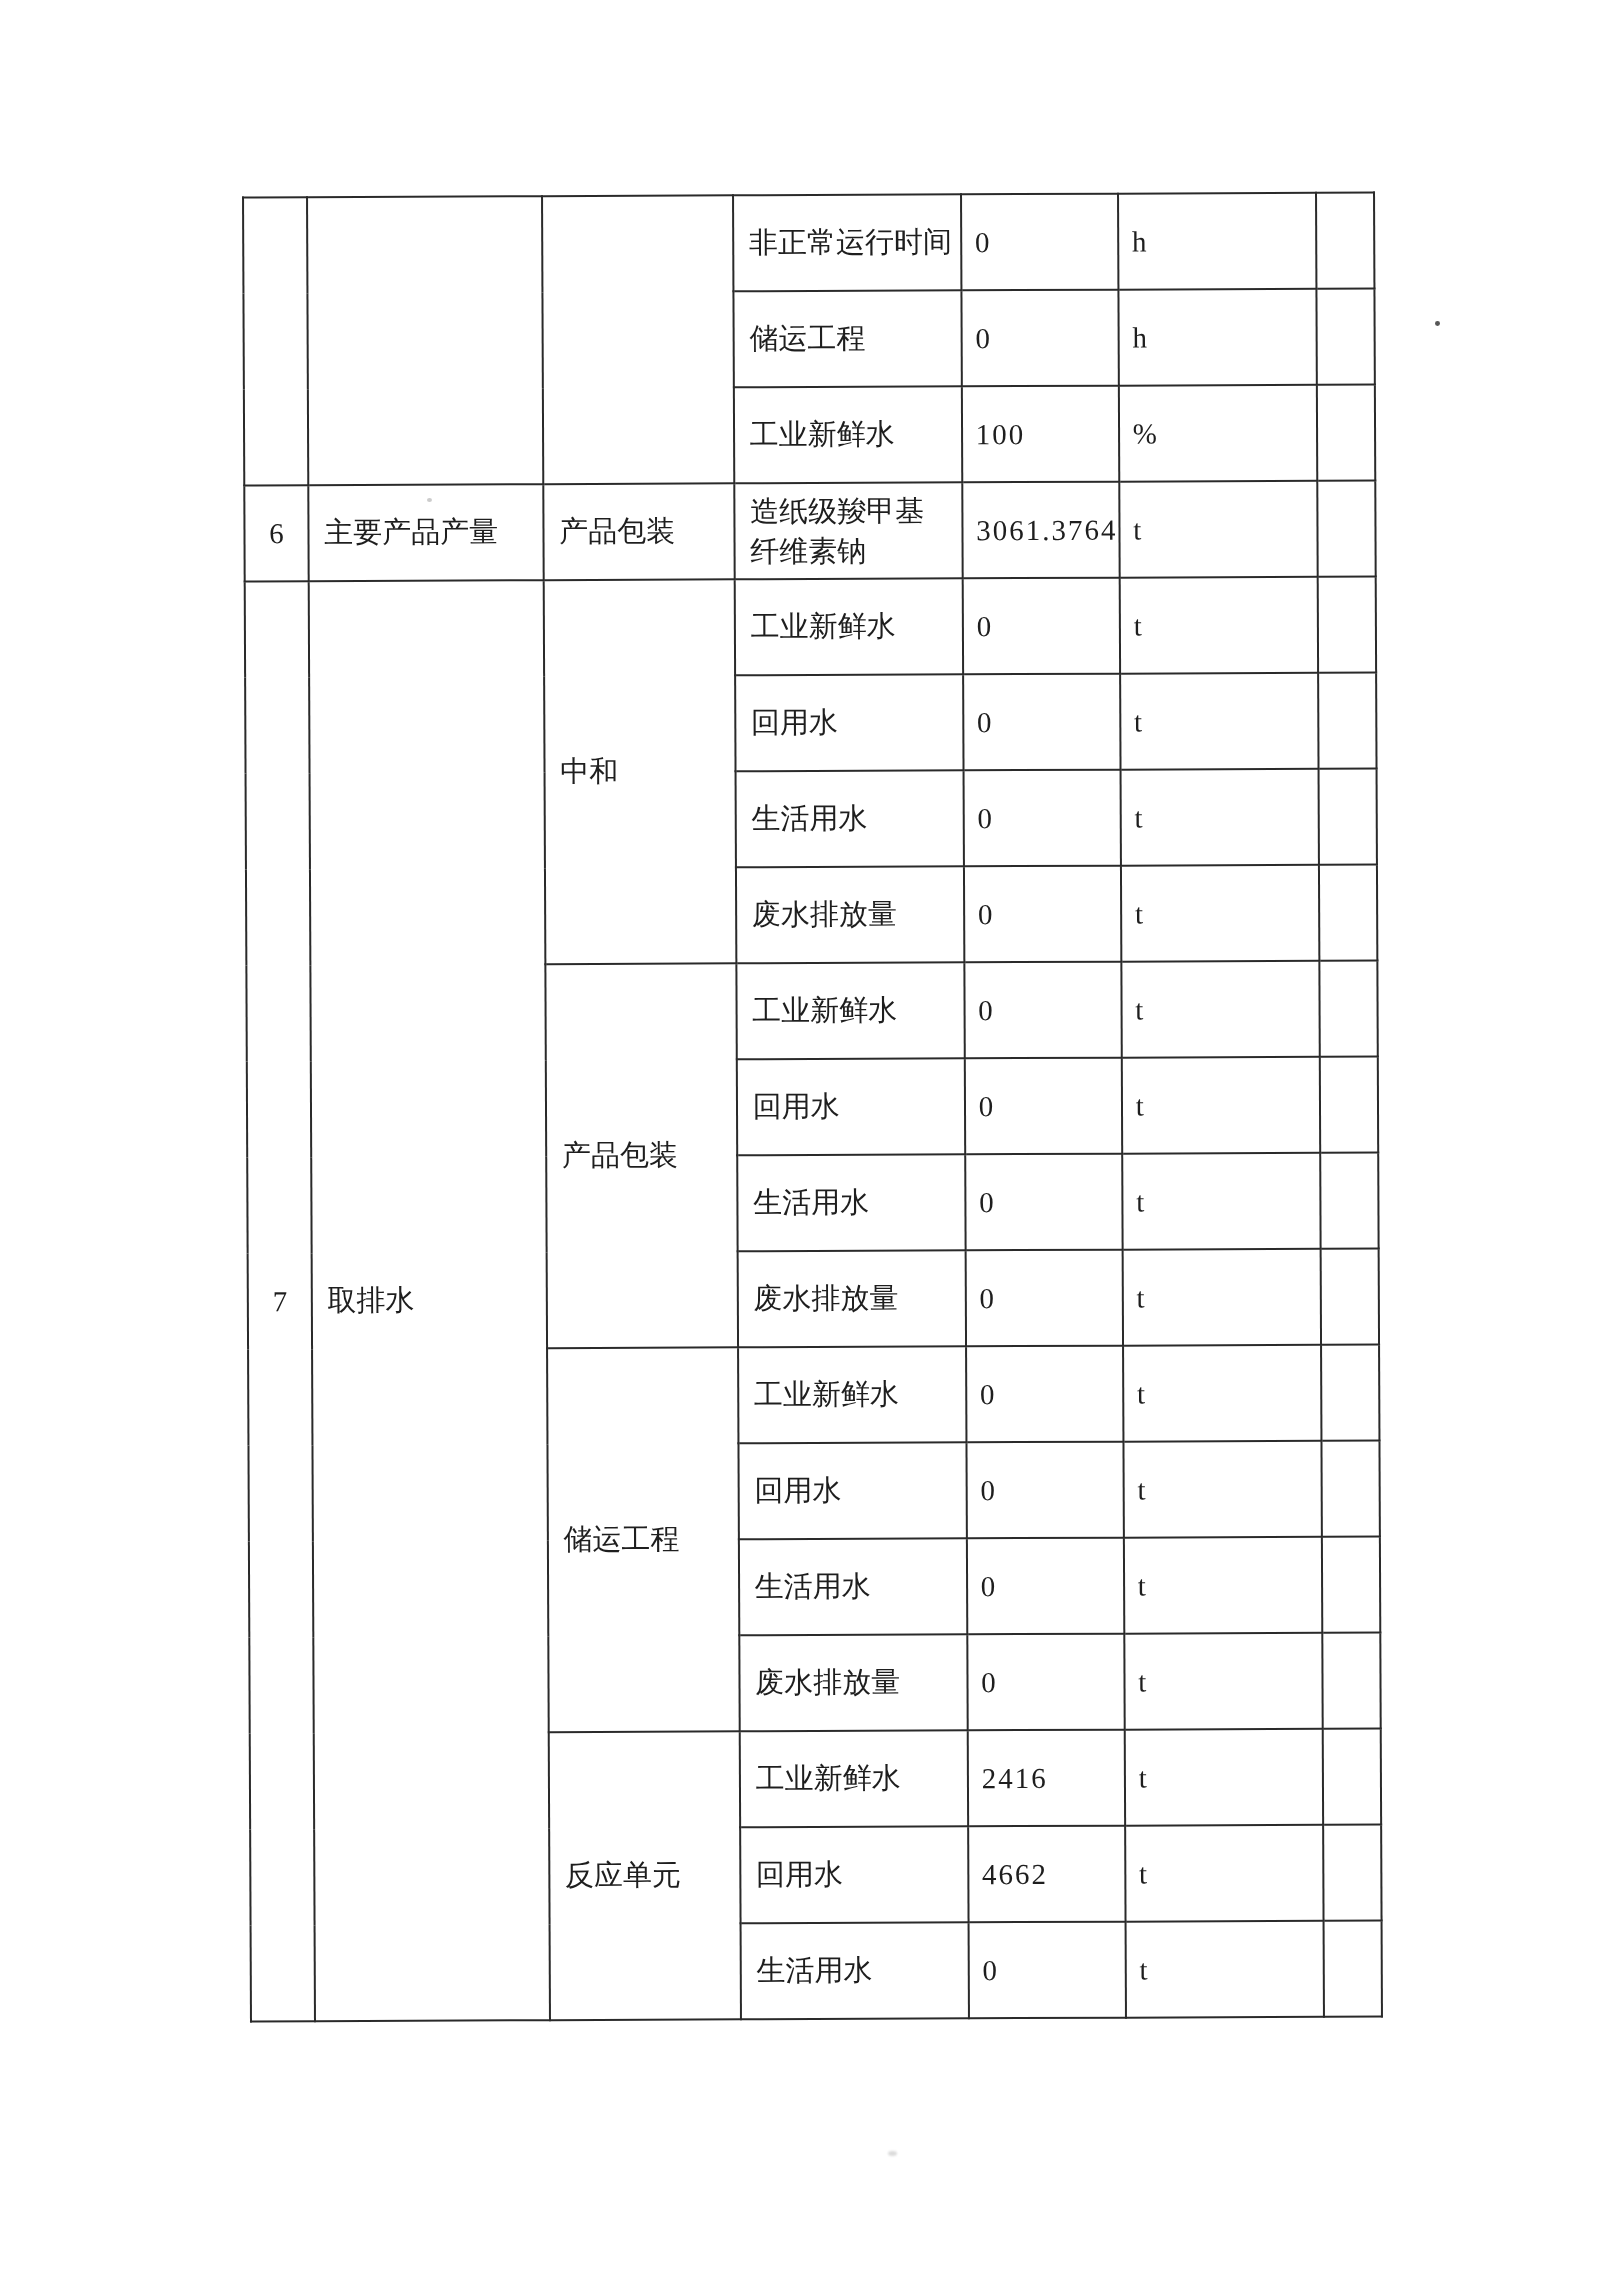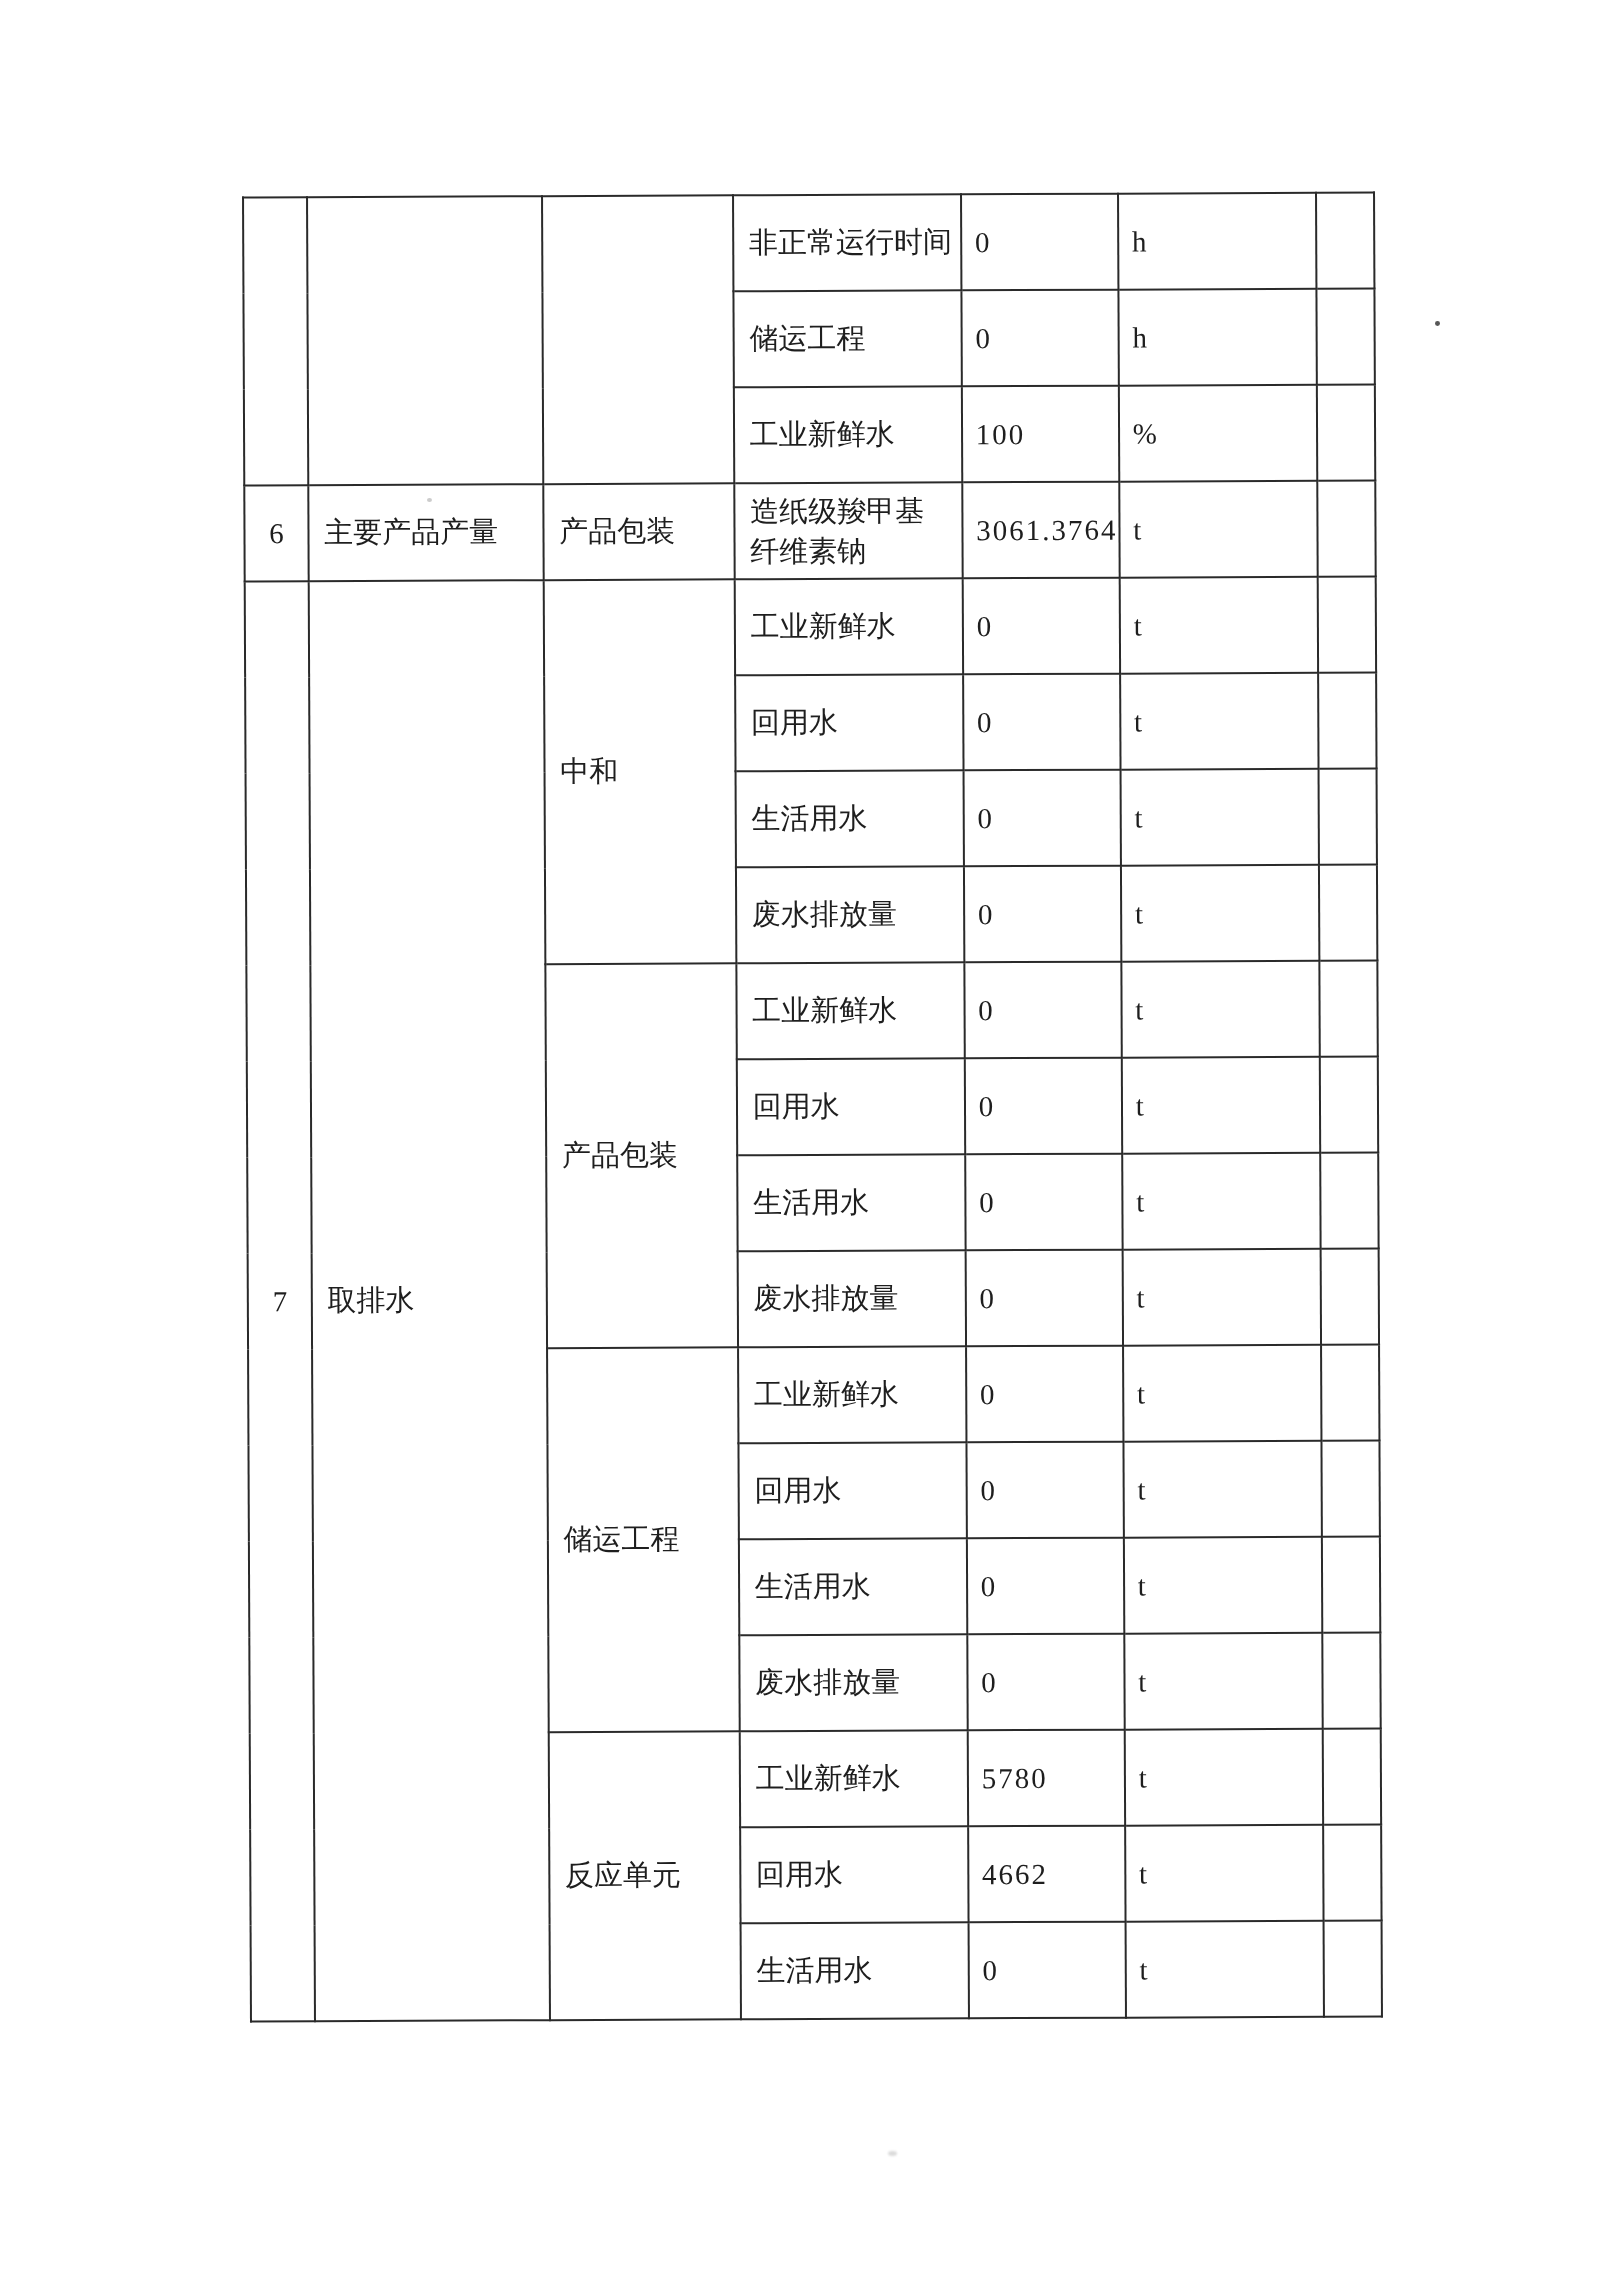--- a/index.html
+++ b/index.html
@@ -173,21 +173,21 @@
       <tr>
         <td>废水排放量</td>
         <td class="val">0</td>
         <td class="unit">t</td>
         <td class="note"></td>
       </tr>
 
       <tr class="bt">
         <td rowspan="3">反应单元</td>
         <td>工业新鲜水</td>
-        <td class="val">5780</td>
+        <td class="val">2416</td>
         <td class="unit">t</td>
         <td class="note"></td>
       </tr>
       <tr>
         <td>回用水</td>
         <td class="val">4662</td>
         <td class="unit">t</td>
         <td class="note"></td>
       </tr>
       <tr>

